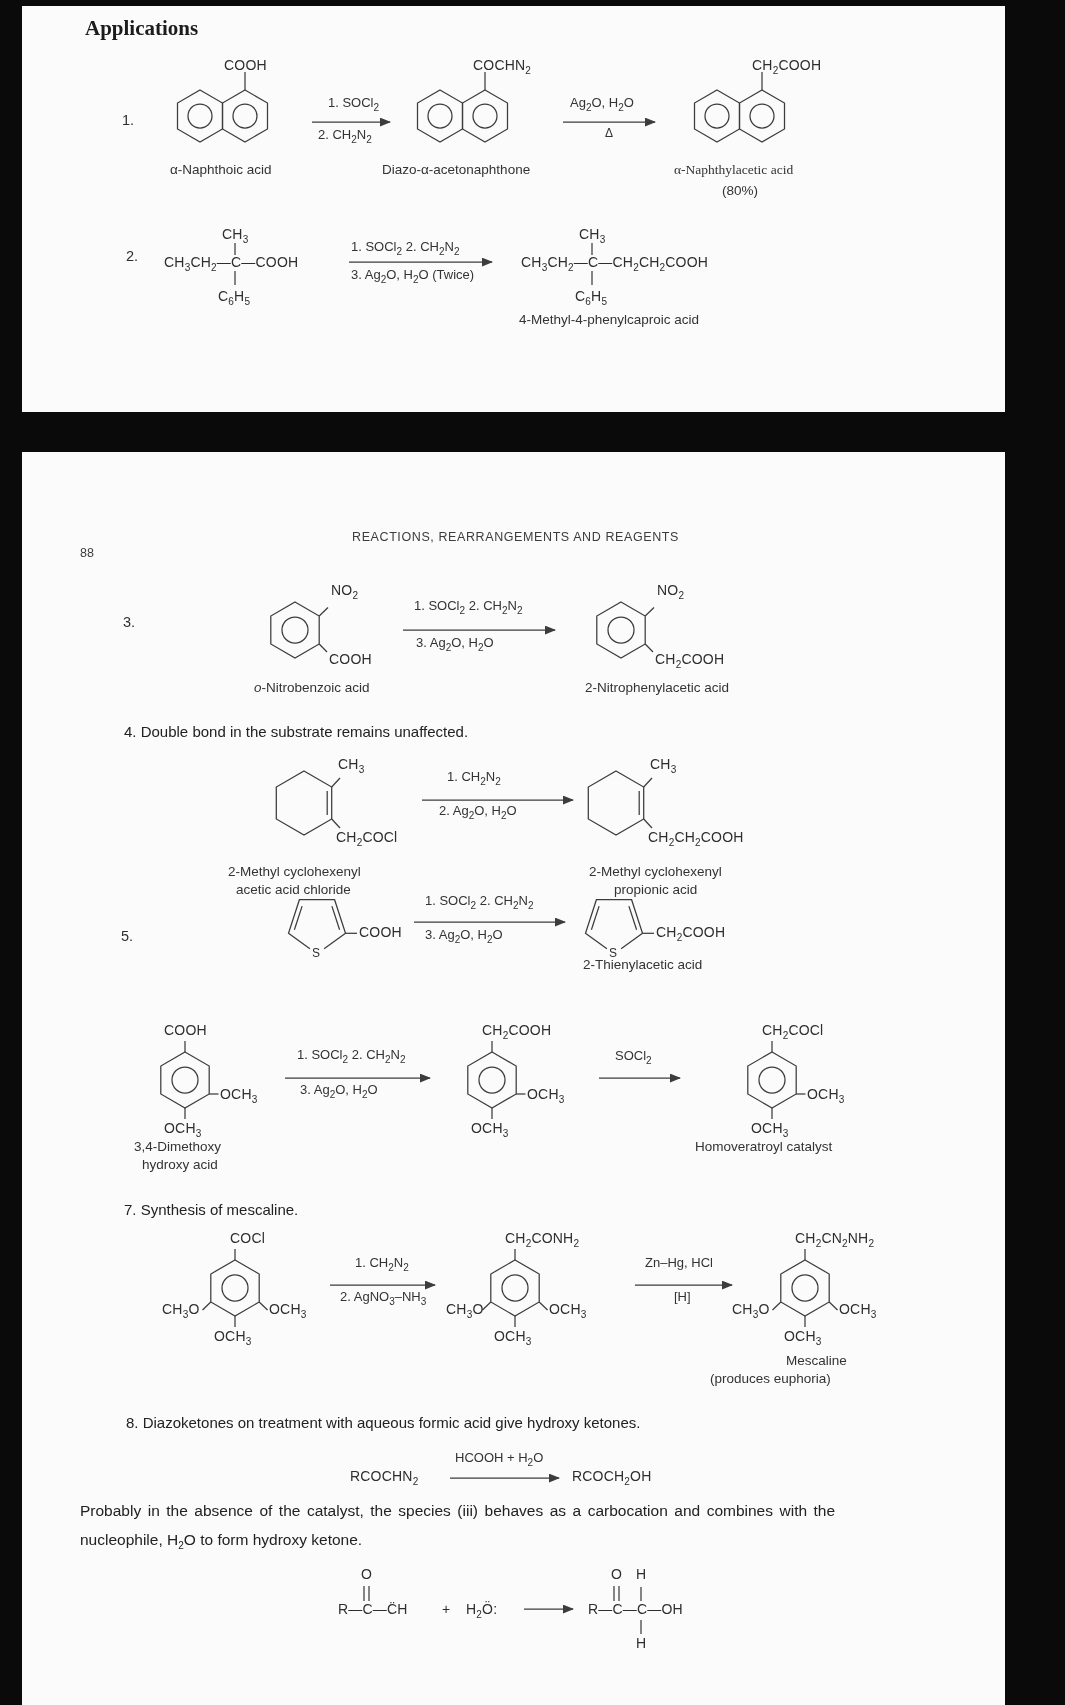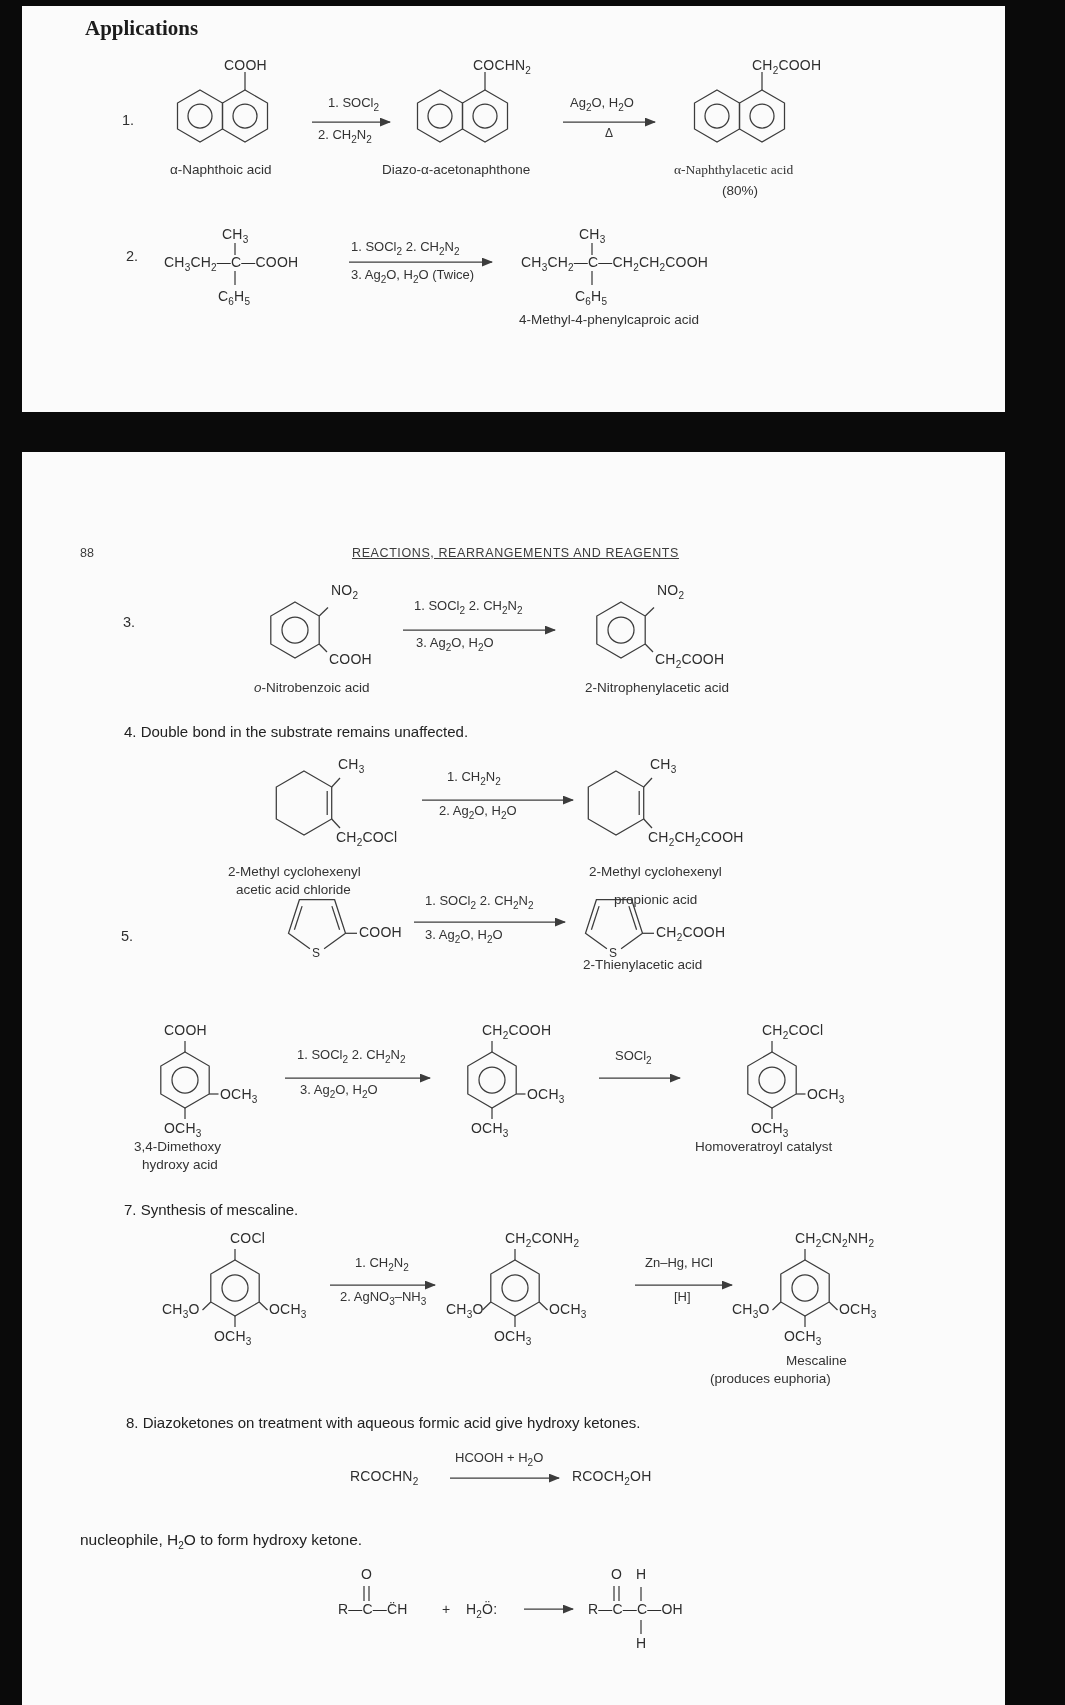--- a/index.html
+++ b/index.html
@@ -176,21 +176,21 @@
           <line x1="347" y1="1134" x2="347" y2="1149"></line>
         <line x1="592" y1="1134" x2="592" y2="1149"></line>
           <line x1="597" y1="1134" x2="597" y2="1149"></line>
         <line x1="619" y1="1135" x2="619" y2="1149"></line>
         <line x1="619" y1="1168" x2="619" y2="1182"></line>
       </g>
       <line class="bond" x1="502" y1="1157" x2="551" y2="1157" marker-end="url(#ah2)"></line>
     </svg>
 
     <div class="pageno" style="left:58px; top:94px;">88</div>
-    <div class="runhead" style="left:330px; top:94px;text-decoration:underline;">REACTIONS, REARRANGEMENTS AND REAGENTS</div>
+    <div class="runhead" style="left:330px; top:78px;">REACTIONS, REARRANGEMENTS AND REAGENTS</div>
 
     <div class="num" style="left:101px; top:162px;">3.</div>
     <div class="t" style="left:309px; top:130px;">NO<sub>2</sub></div>
     <div class="t" style="left:307px; top:199px;">COOH</div>
     <div class="cap" style="left:232px; top:228px;"><span class="it">o</span><span>-Nitrobenzoic acid</span></div>
     <div class="arr-label" style="left:392px; top:146px;">1. SOCl<sub>2</sub>  2. CH<sub>2</sub>N<sub>2</sub></div>
     <div class="arr-label" style="left:394px; top:183px;">3. Ag<sub>2</sub>O, H<sub>2</sub>O</div>
     <div class="t" style="left:635px; top:130px;">NO<sub>2</sub></div>
     <div class="t" style="left:633px; top:199px;">CH<sub>2</sub>COOH</div>
     <div class="cap" style="left:563px; top:228px;">2-Nitrophenylacetic acid</div>
@@ -199,21 +199,21 @@
 
     <div class="t" style="left:316px; top:304px;">CH<sub>3</sub></div>
     <div class="t" style="left:314px; top:377px;">CH<sub>2</sub>COCl</div>
     <div class="cap" style="left:206px; top:412px;">2-Methyl cyclohexenyl</div>
     <div class="cap" style="left:214px; top:430px;">acetic acid chloride</div>
     <div class="arr-label" style="left:425px; top:317px;">1. CH<sub>2</sub>N<sub>2</sub></div>
     <div class="arr-label" style="left:417px; top:351px;">2. Ag<sub>2</sub>O, H<sub>2</sub>O</div>
     <div class="t" style="left:628px; top:304px;">CH<sub>3</sub></div>
     <div class="t" style="left:626px; top:377px;">CH<sub>2</sub>CH<sub>2</sub>COOH</div>
     <div class="cap" style="left:567px; top:412px;">2-Methyl cyclohexenyl</div>
-    <div class="cap" style="left:592px; top:440px;">propionic acid</div>
+    <div class="cap" style="left:592px; top:430px;">propionic acid</div>
 
     <div class="num" style="left:99px; top:476px;">5.</div>
     <div class="s-label" style="left:290px; top:494px;">S</div>
     <div class="t" style="left:337px; top:472px;">COOH</div>
     <div class="arr-label" style="left:403px; top:441px;">1. SOCl<sub>2</sub>  2. CH<sub>2</sub>N<sub>2</sub></div>
     <div class="arr-label" style="left:403px; top:475px;">3. Ag<sub>2</sub>O, H<sub>2</sub>O</div>
     <div class="s-label" style="left:587px; top:494px;">S</div>
     <div class="t" style="left:634px; top:472px;">CH<sub>2</sub>COOH</div>
     <div class="cap" style="left:561px; top:505px;">2-Thienylacetic acid</div>
 
@@ -254,20 +254,21 @@
     <div class="t" style="left:762px; top:876px;">OCH<sub>3</sub></div>
     <div class="cap" style="left:720px; top:901px;margin-left:44px;">Mescaline</div>
     <div class="cap" style="left:688px; top:919px;">(produces euphoria)</div>
 
     <div class="item" style="left:104px; top:962px;">8. Diazoketones on treatment with aqueous formic acid give hydroxy ketones.</div>
 
     <div class="t" style="left:328px; top:1016px;">RCOCHN<sub>2</sub></div>
     <div class="arr-label" style="left:433px; top:998px;">HCOOH + H<sub>2</sub>O</div>
     <div class="t" style="left:550px; top:1016px;">RCOCH<sub>2</sub>OH</div>
 
+    <div class="para" style="left:58px; top:1050px; word-spacing:2.2px;">Probably in the absence of the catalyst, the species (iii) behaves as a carbocation and combines with the</div>
     <div class="para" style="left:58px; top:1079px;">nucleophile, H<sub>2</sub>O to form hydroxy ketone.</div>
 
     <div class="t" style="left:339px; top:1114px;">O</div>
     <div class="t" style="left:316px; top:1149px;">R—C—C̈H</div>
     <div class="t" style="left:420px; top:1149px;">+</div>
     <div class="t" style="left:444px; top:1149px;">H<sub>2</sub>Ö:</div>
     <div class="t" style="left:589px; top:1114px;">O</div>
     <div class="t" style="left:614px; top:1114px;">H</div>
     <div class="t" style="left:566px; top:1149px;">R—C—C—OH</div>
     <div class="t" style="left:614px; top:1183px;">H</div>

